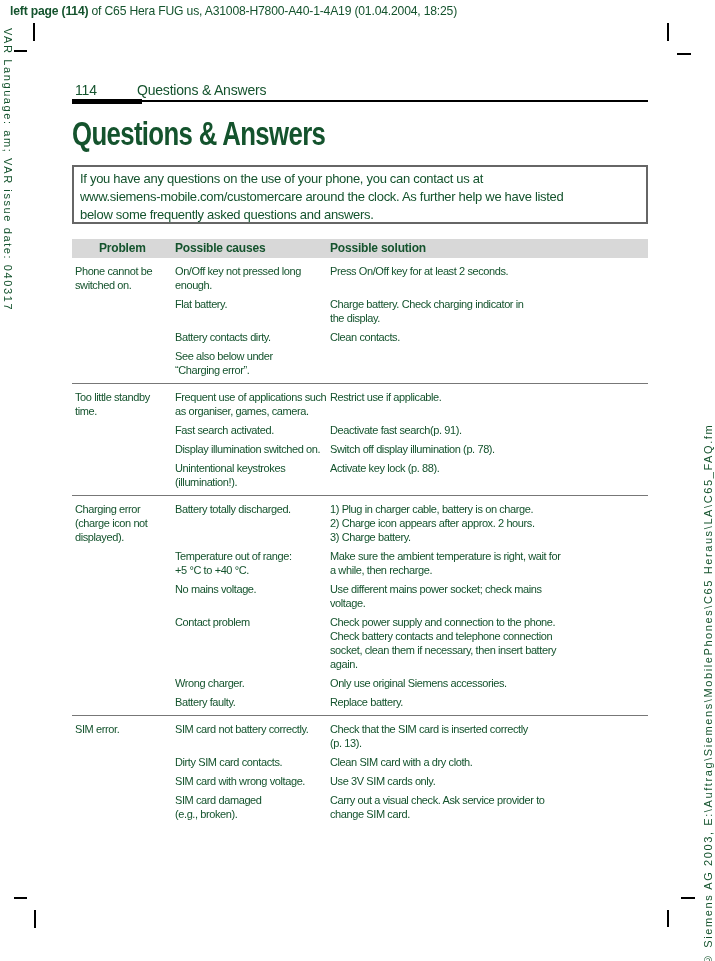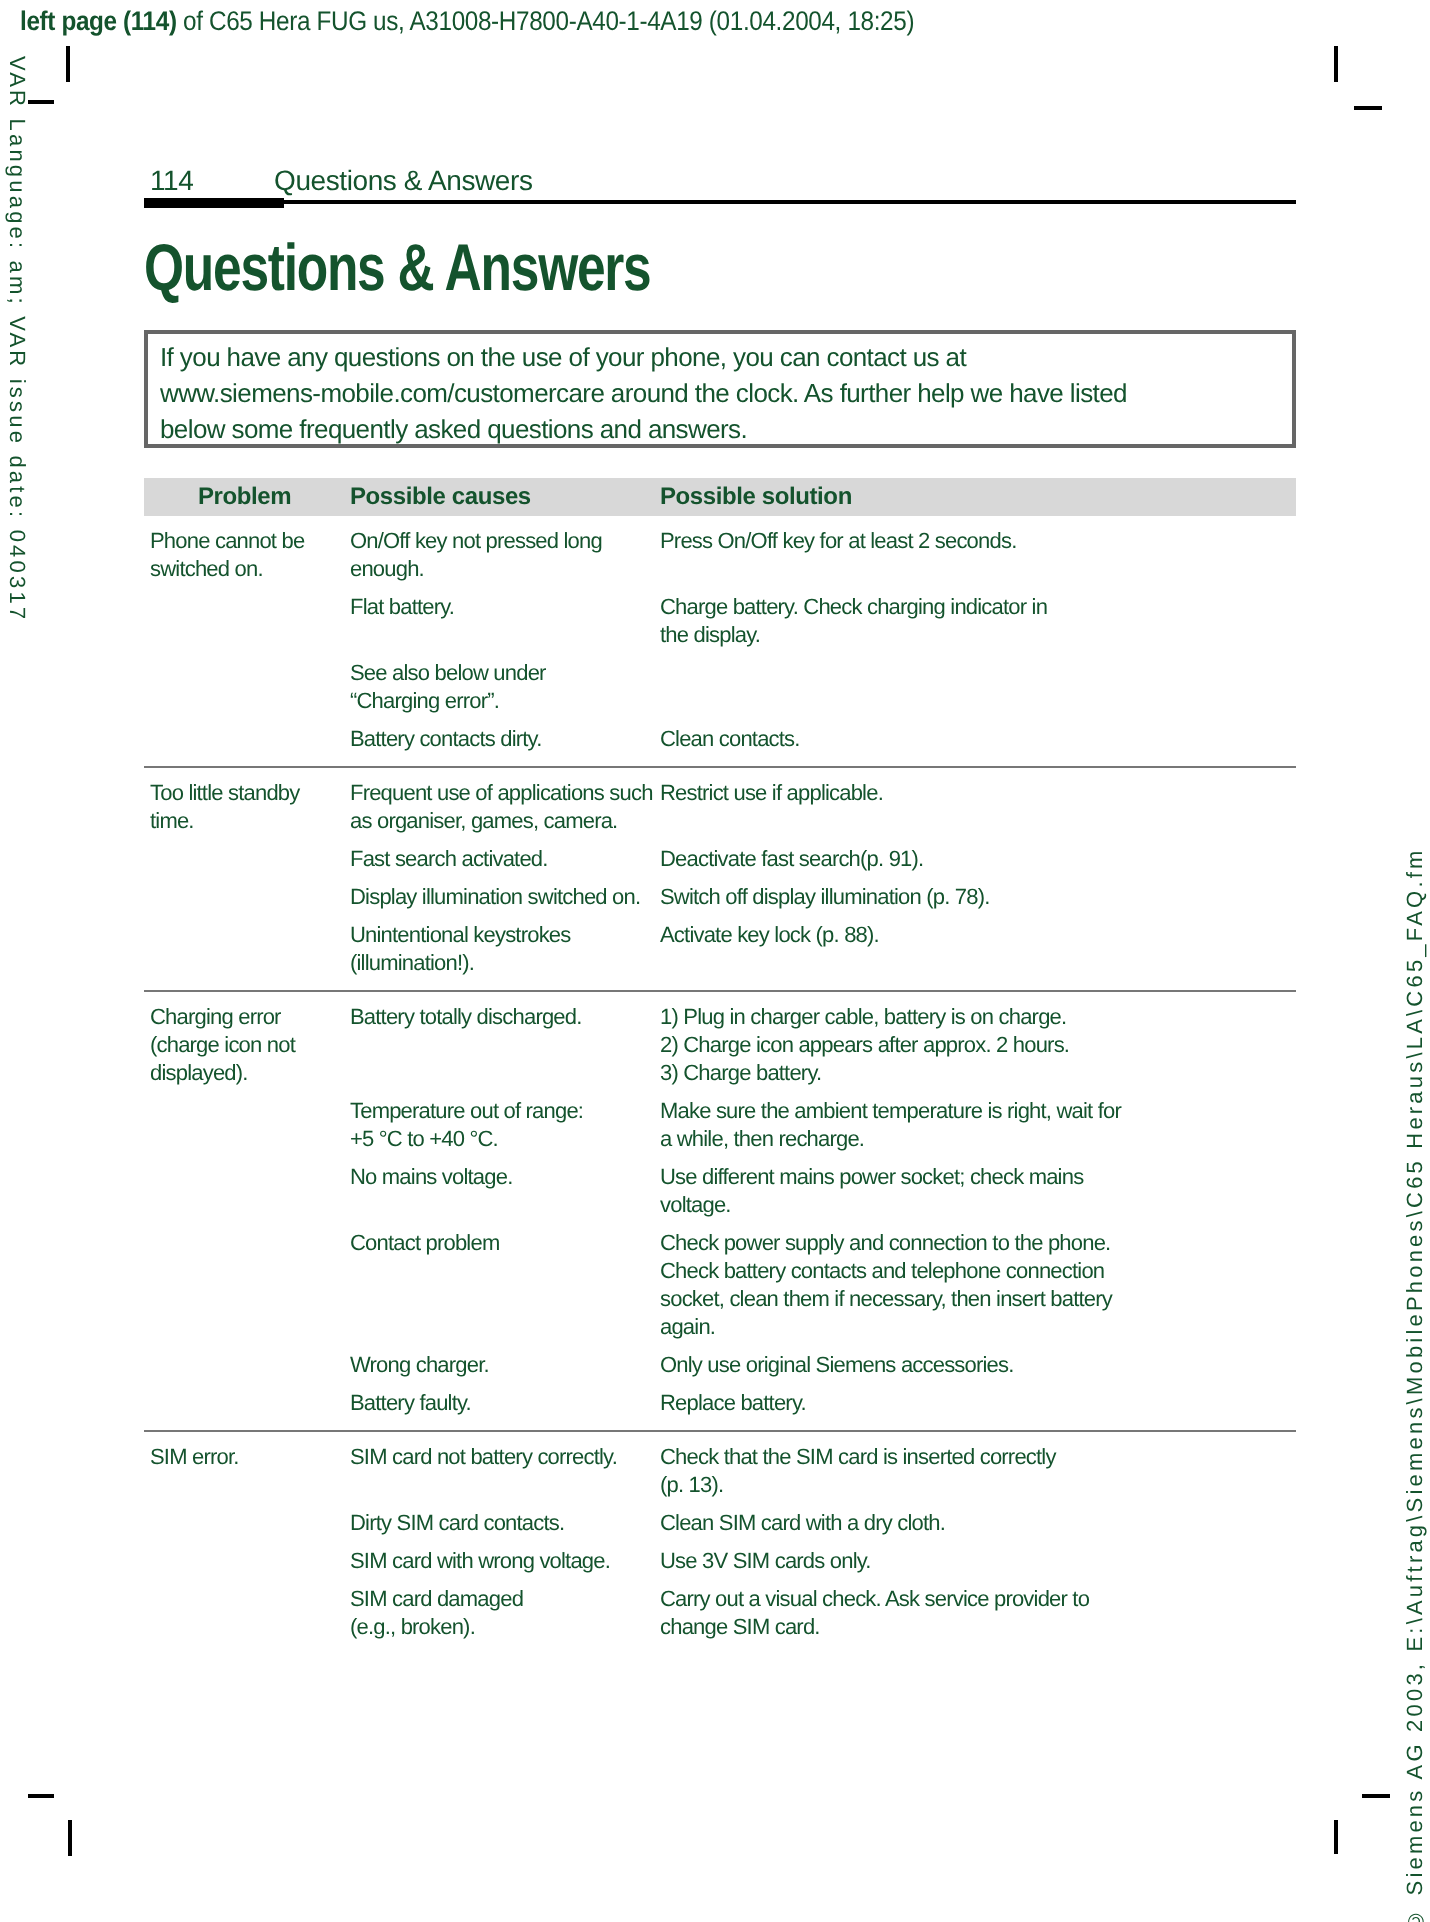--- a/index.html
+++ b/index.html
@@ -121,27 +121,27 @@
                 <div class="cause cell">On/Off key not pressed long
 enough.</div>
                 <div class="solution cell">Press On/Off key for at least 2 seconds.</div>
               </div>
               <div class="sub">
                 <div class="cause cell">Flat battery.</div>
                 <div class="solution cell">Charge battery. Check charging indicator in
 the display.</div>
               </div>
               <div class="sub">
+                <div class="cause cell">Battery contacts dirty.</div>
+                <div class="solution cell">Clean contacts.</div>
+              </div>
+              <div class="sub">
                 <div class="cause cell">See also below under
 “Charging error”.</div>
                 <div class="solution cell"></div>
-              </div>
-              <div class="sub">
-                <div class="cause cell">Battery contacts dirty.</div>
-                <div class="solution cell">Clean contacts.</div>
               </div>
             </div>
           </div>
           <div class="row sep">
             <div class="problem cell">Too little standby
 time.</div>
             <div class="subs">
               <div class="sub">
                 <div class="cause cell">Frequent use of applications such
 as organiser, games, camera.</div>

